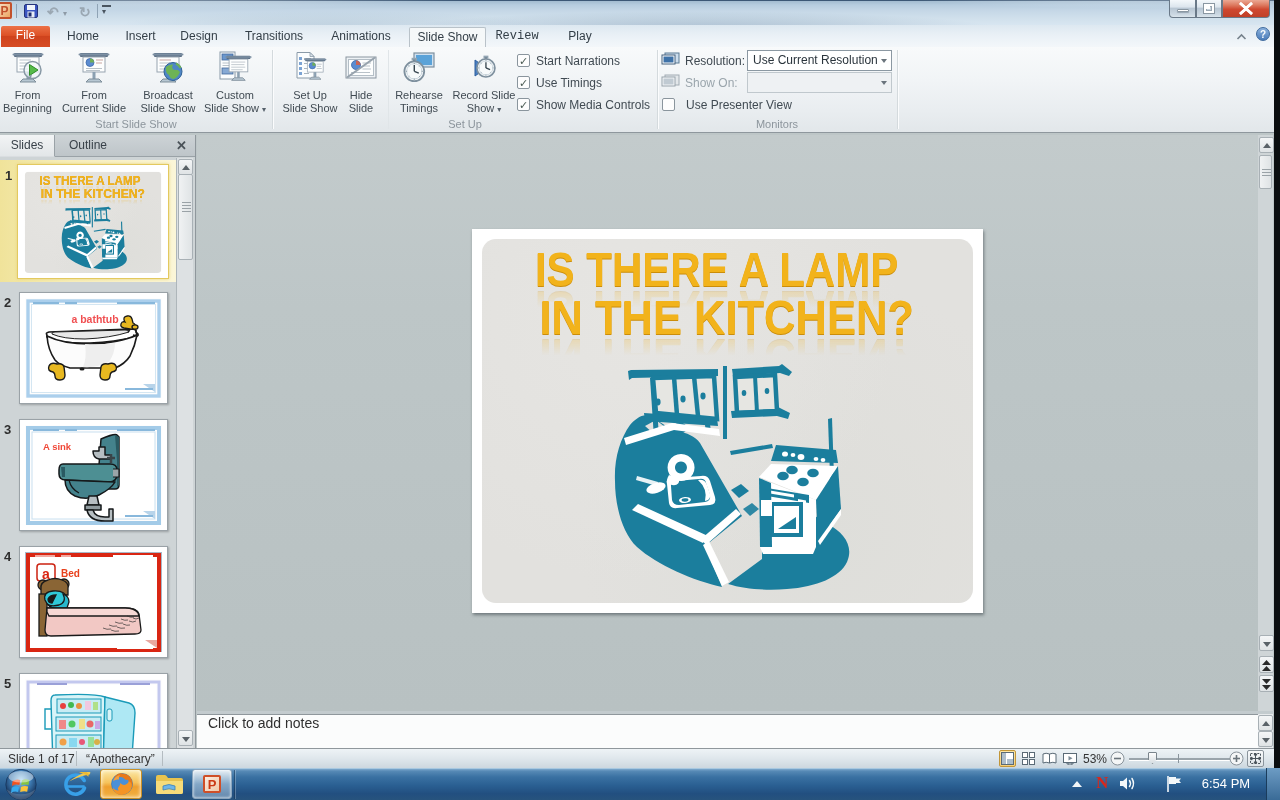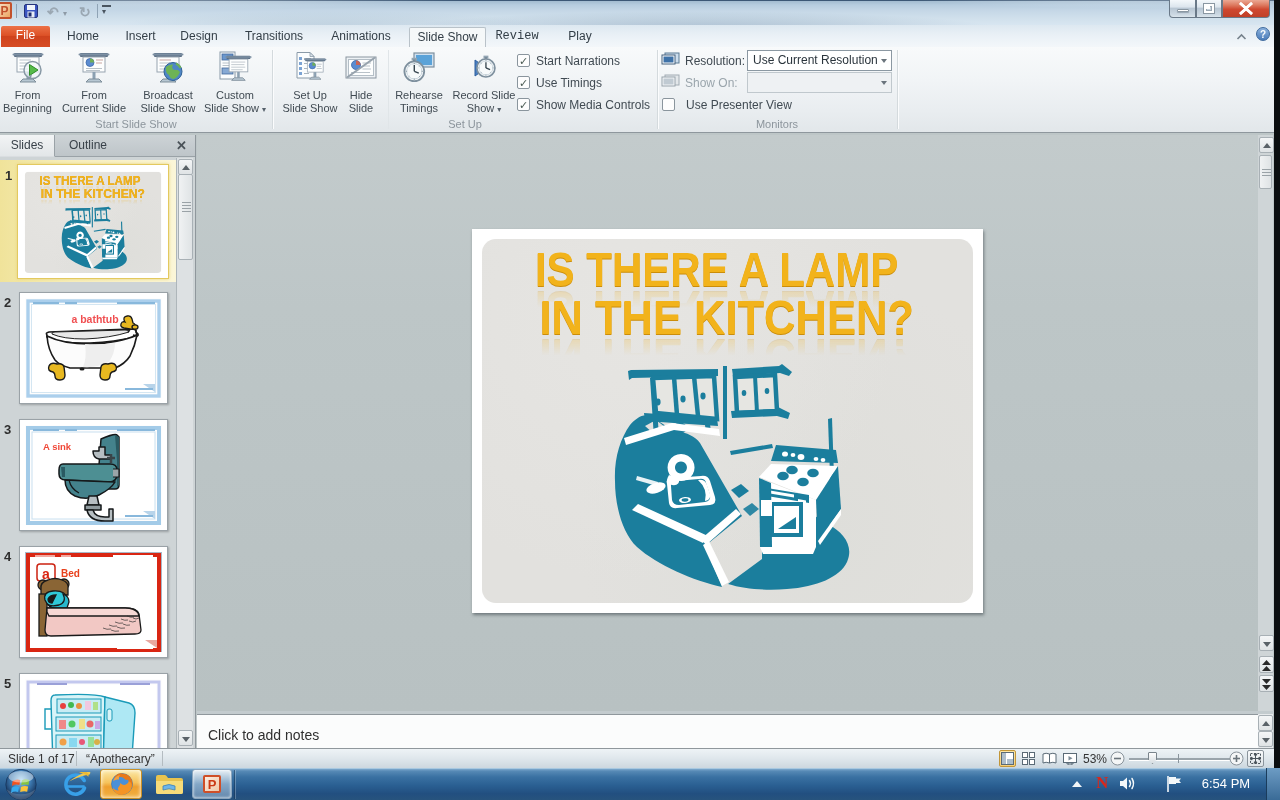--- a/index.html
+++ b/index.html
@@ -107,21 +107,21 @@
   text-shadow:0 1px 0 #cb8d0a;
   -webkit-box-reflect: below 2px linear-gradient(to bottom, transparent 52%, rgba(0,0,0,0.24) 100%); }
 .titleLine > span { display:inline-block; }
 
 
 #vscroll { position:absolute; left:1258px; top:135px; width:15px; height:576px; background:#cfd5d7; }
 
 
 #notesSplit { position:absolute; left:197px; top:711px; width:1083px; height:3px; background:#c3cbce; }
 #notes { position:absolute; left:197px; top:714px; width:1061px; height:34px; background:#fbfcfc; border-top:1px solid #8f979c; }
-#notes .ntext { position:absolute; left:11px; top:12px; font-size:14px; color:#2f2f2f; }
+#notes .ntext { position:absolute; left:11px; top:0; font-size:14px; color:#2f2f2f; }
 #notesscroll { position:absolute; left:1258px; top:714px; width:15px; height:34px; background:#e7eaec; }
 
 
 #statusbar { position:absolute; left:0; top:748px; width:1280px; height:20px;
   background:linear-gradient(to bottom,#eef3f6 0%,#dfe7ec 50%,#ccd7df 100%); border-top:1px solid #8f979c; font-size:12px; color:#333; }
 .stext { position:absolute; top:3px; }
 .ssep { position:absolute; top:2px; width:1px; height:15px; background:#b4bcc1; }
 
 
 #taskbar { position:absolute; left:0; top:768px; width:1280px; height:32px;

